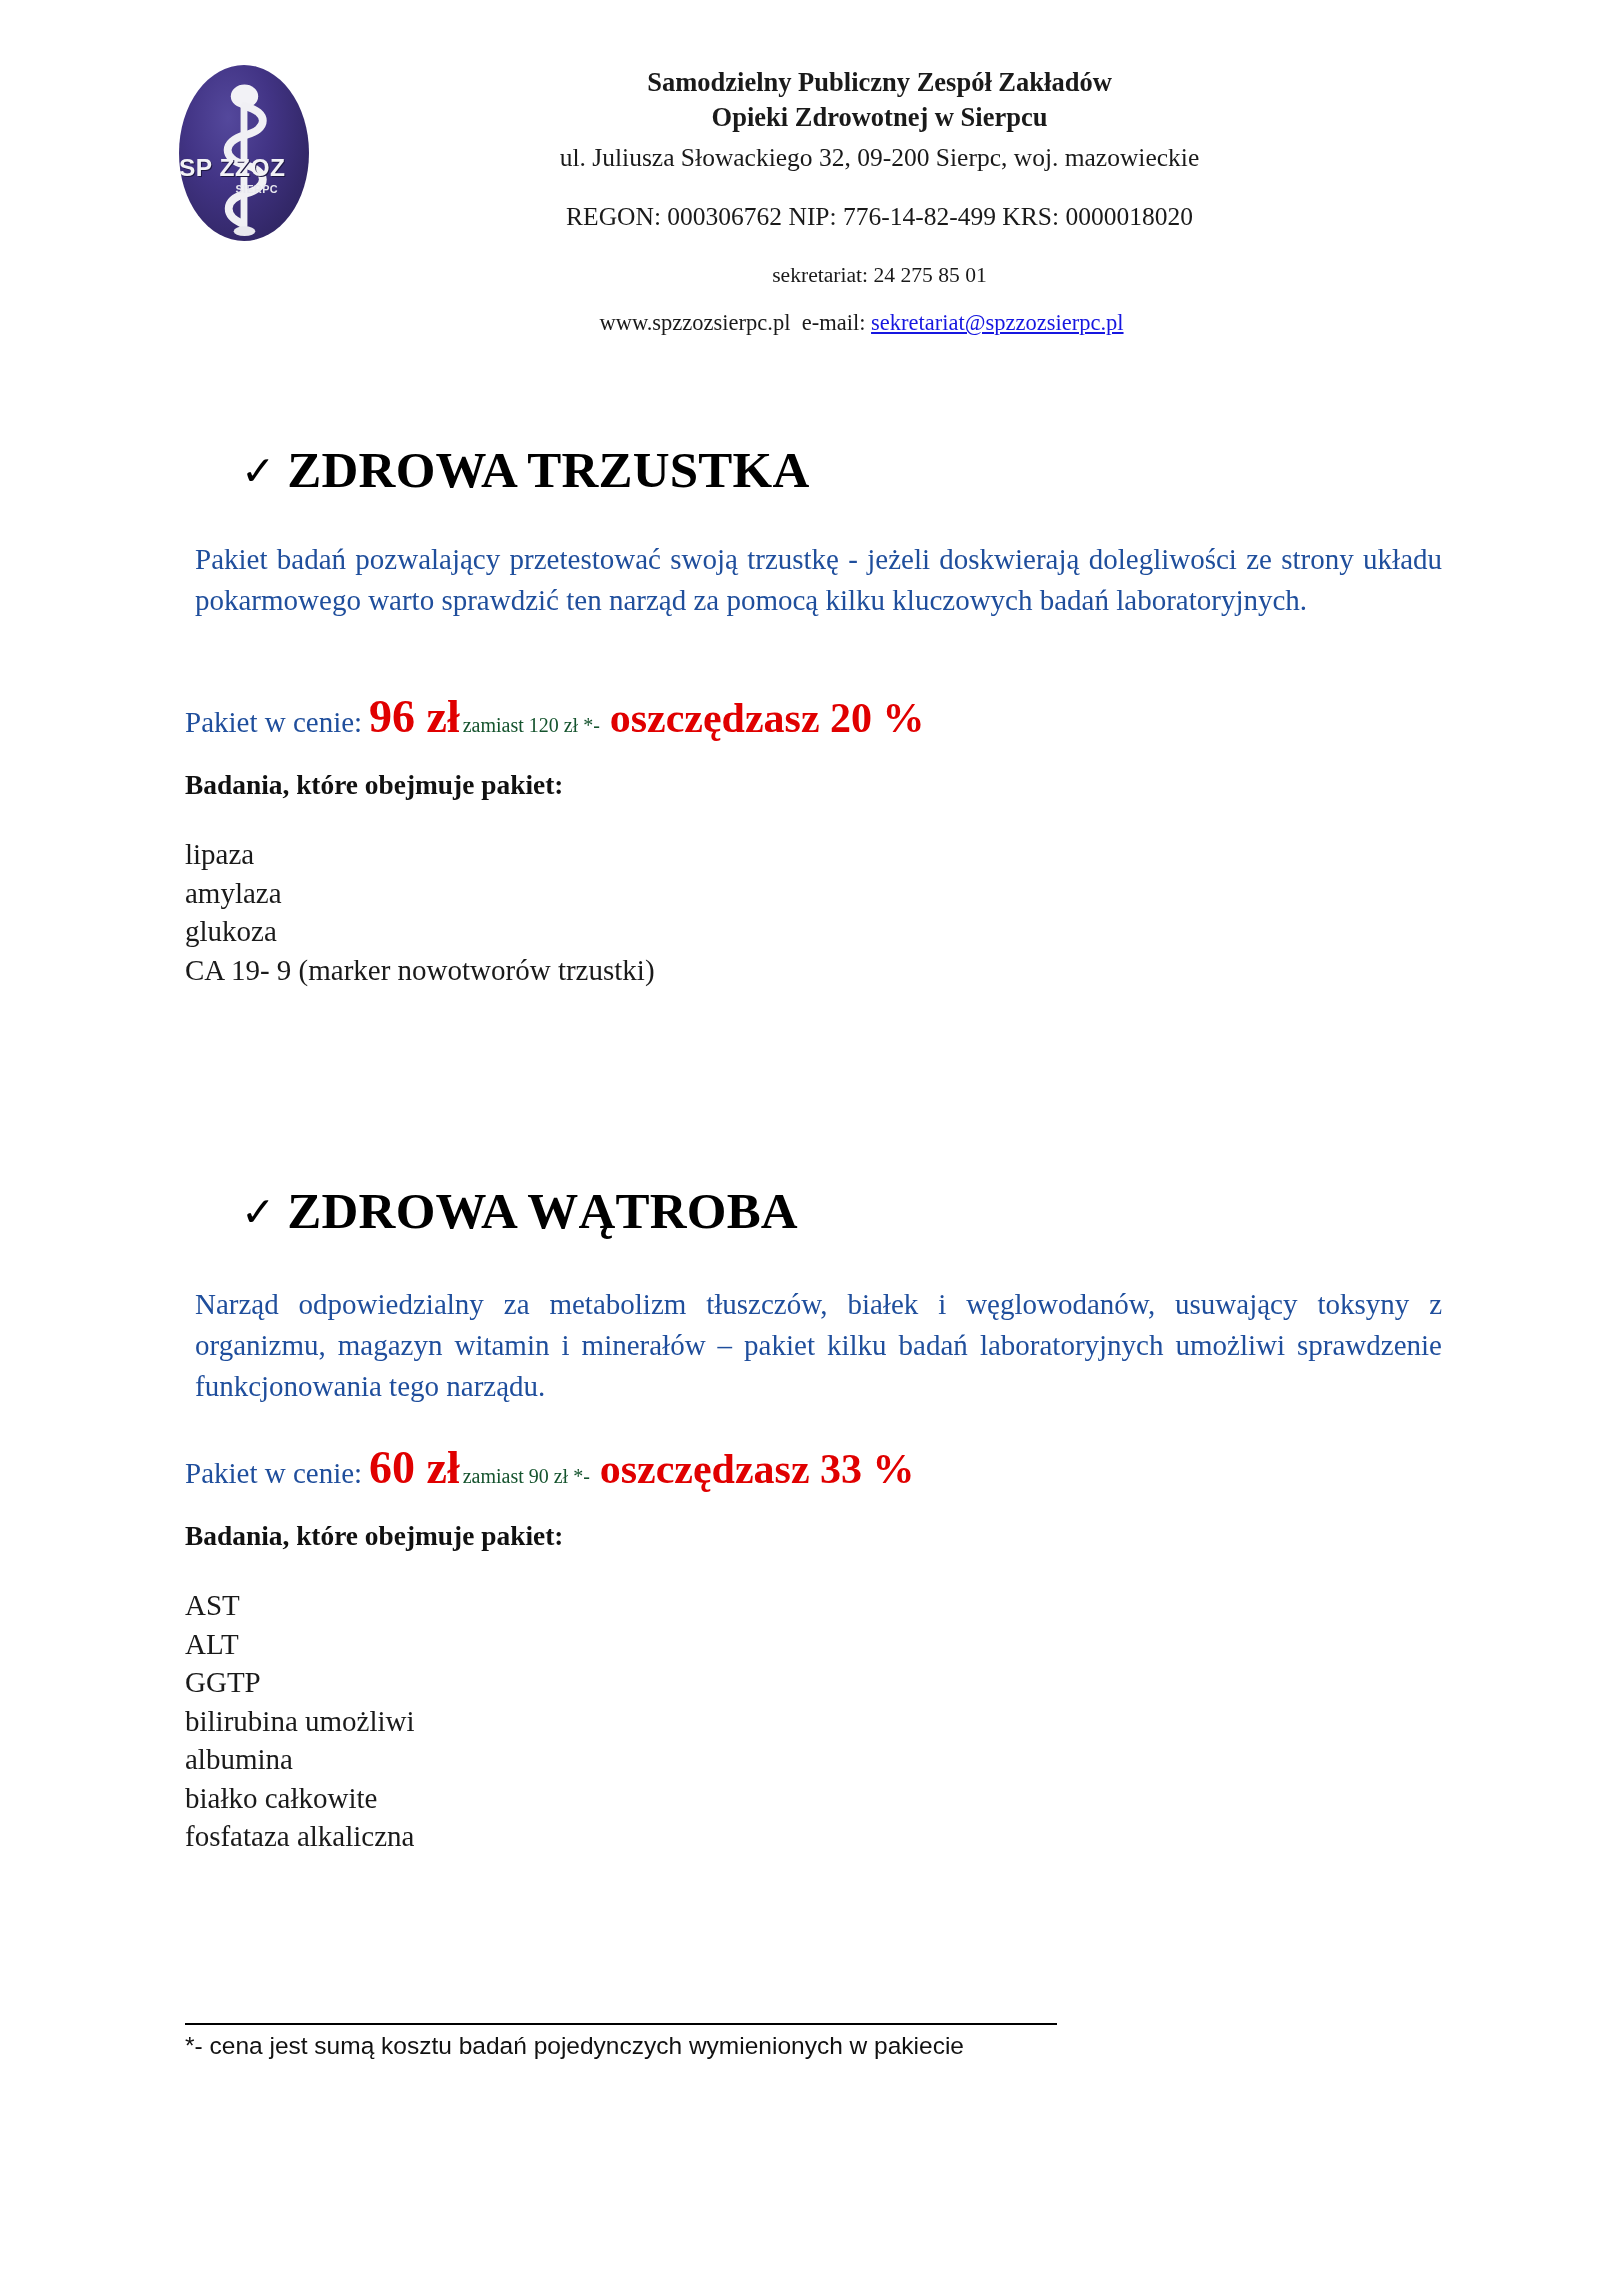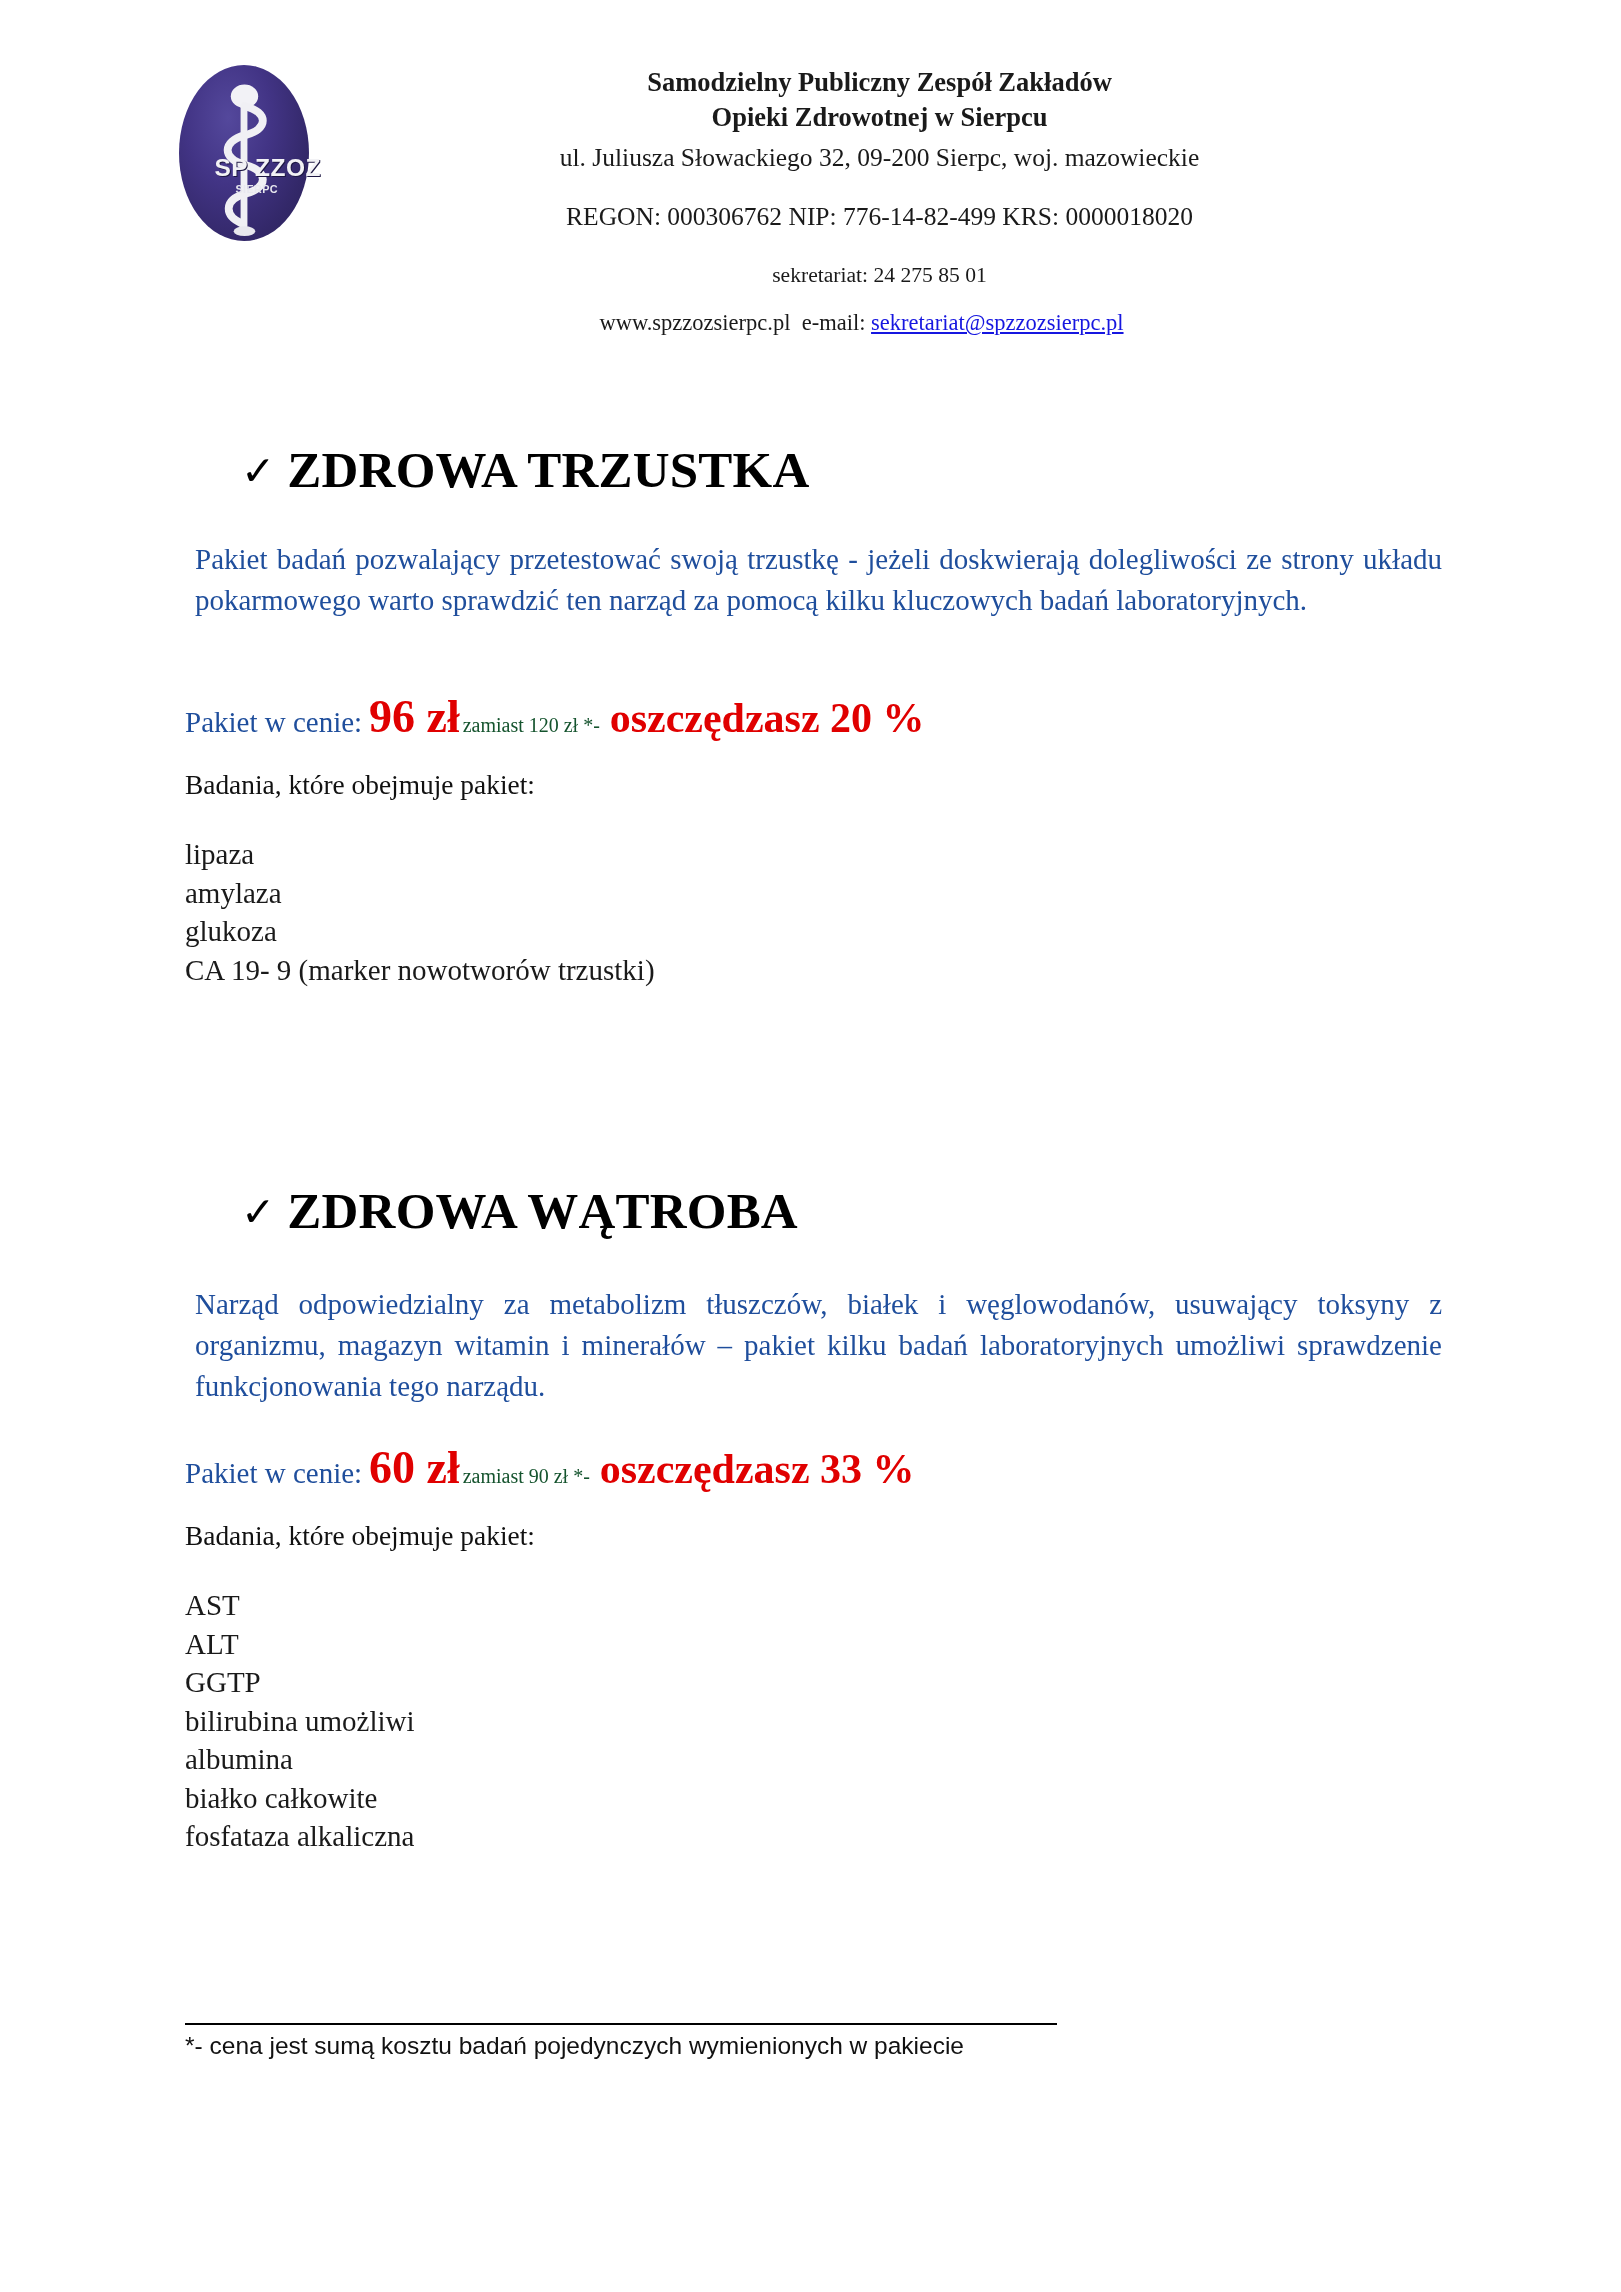--- a/index.html
+++ b/index.html
@@ -50,24 +50,24 @@
     overflow: hidden;
   }
   .logo-svg {
     position: absolute;
     left: 0; top: 0;
     width: 130px;
     height: 176px;
   }
   .logo-text {
     position: absolute;
-    left: 12px;
+    left: 0;
     top: 91px;
     width: 130px;
-    text-align: right;
+    text-align: left;
     font-family: "Liberation Sans", sans-serif;
     font-weight: bold;
     font-size: 24.5px;
     letter-spacing: 0.5px;
     color: #f2f2f5;
     text-shadow: 1px 1px 0 #1d1742;
     line-height: 1;
   }
   .logo-sub {
     position: absolute;
@@ -201,21 +201,21 @@
     font-size: 42px;
     font-weight: bold;
     color: #e00000;
     padding-left: 9.8px;
   }
 
   .tests-title {
     position: absolute;
     left: 185px;
     font-family: "Liberation Serif", serif;
-    font-weight: normal;
+    font-weight: bold;
     font-size: 27.4px;
     color: #111111;
   }
   #tests-title-pancreas { top: 327px; }
   #tests-title-liver    { top: 337px; }
 
   .tests-list {
     position: absolute;
     left: 185px;
     margin: 0;

